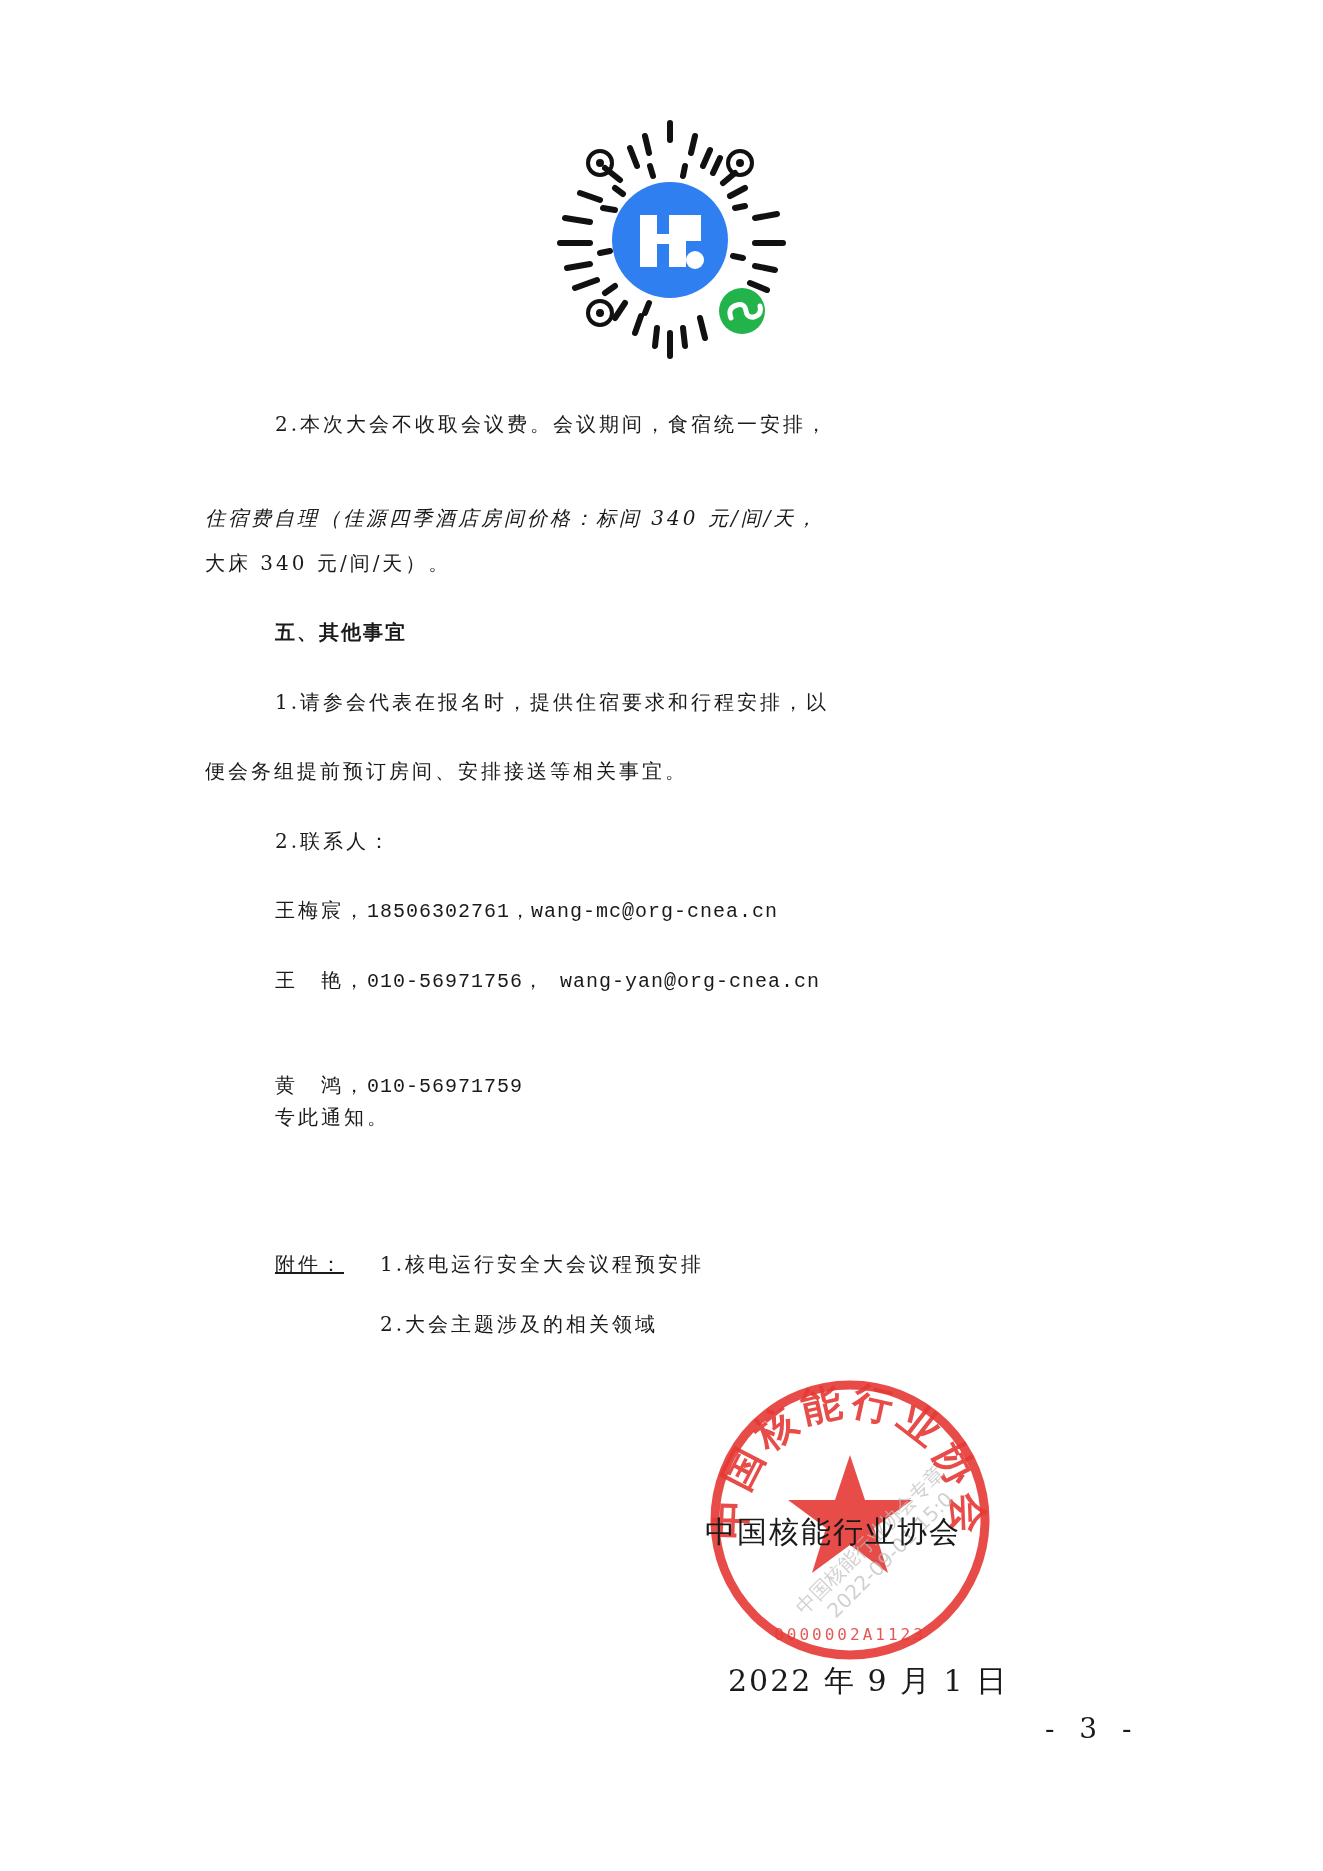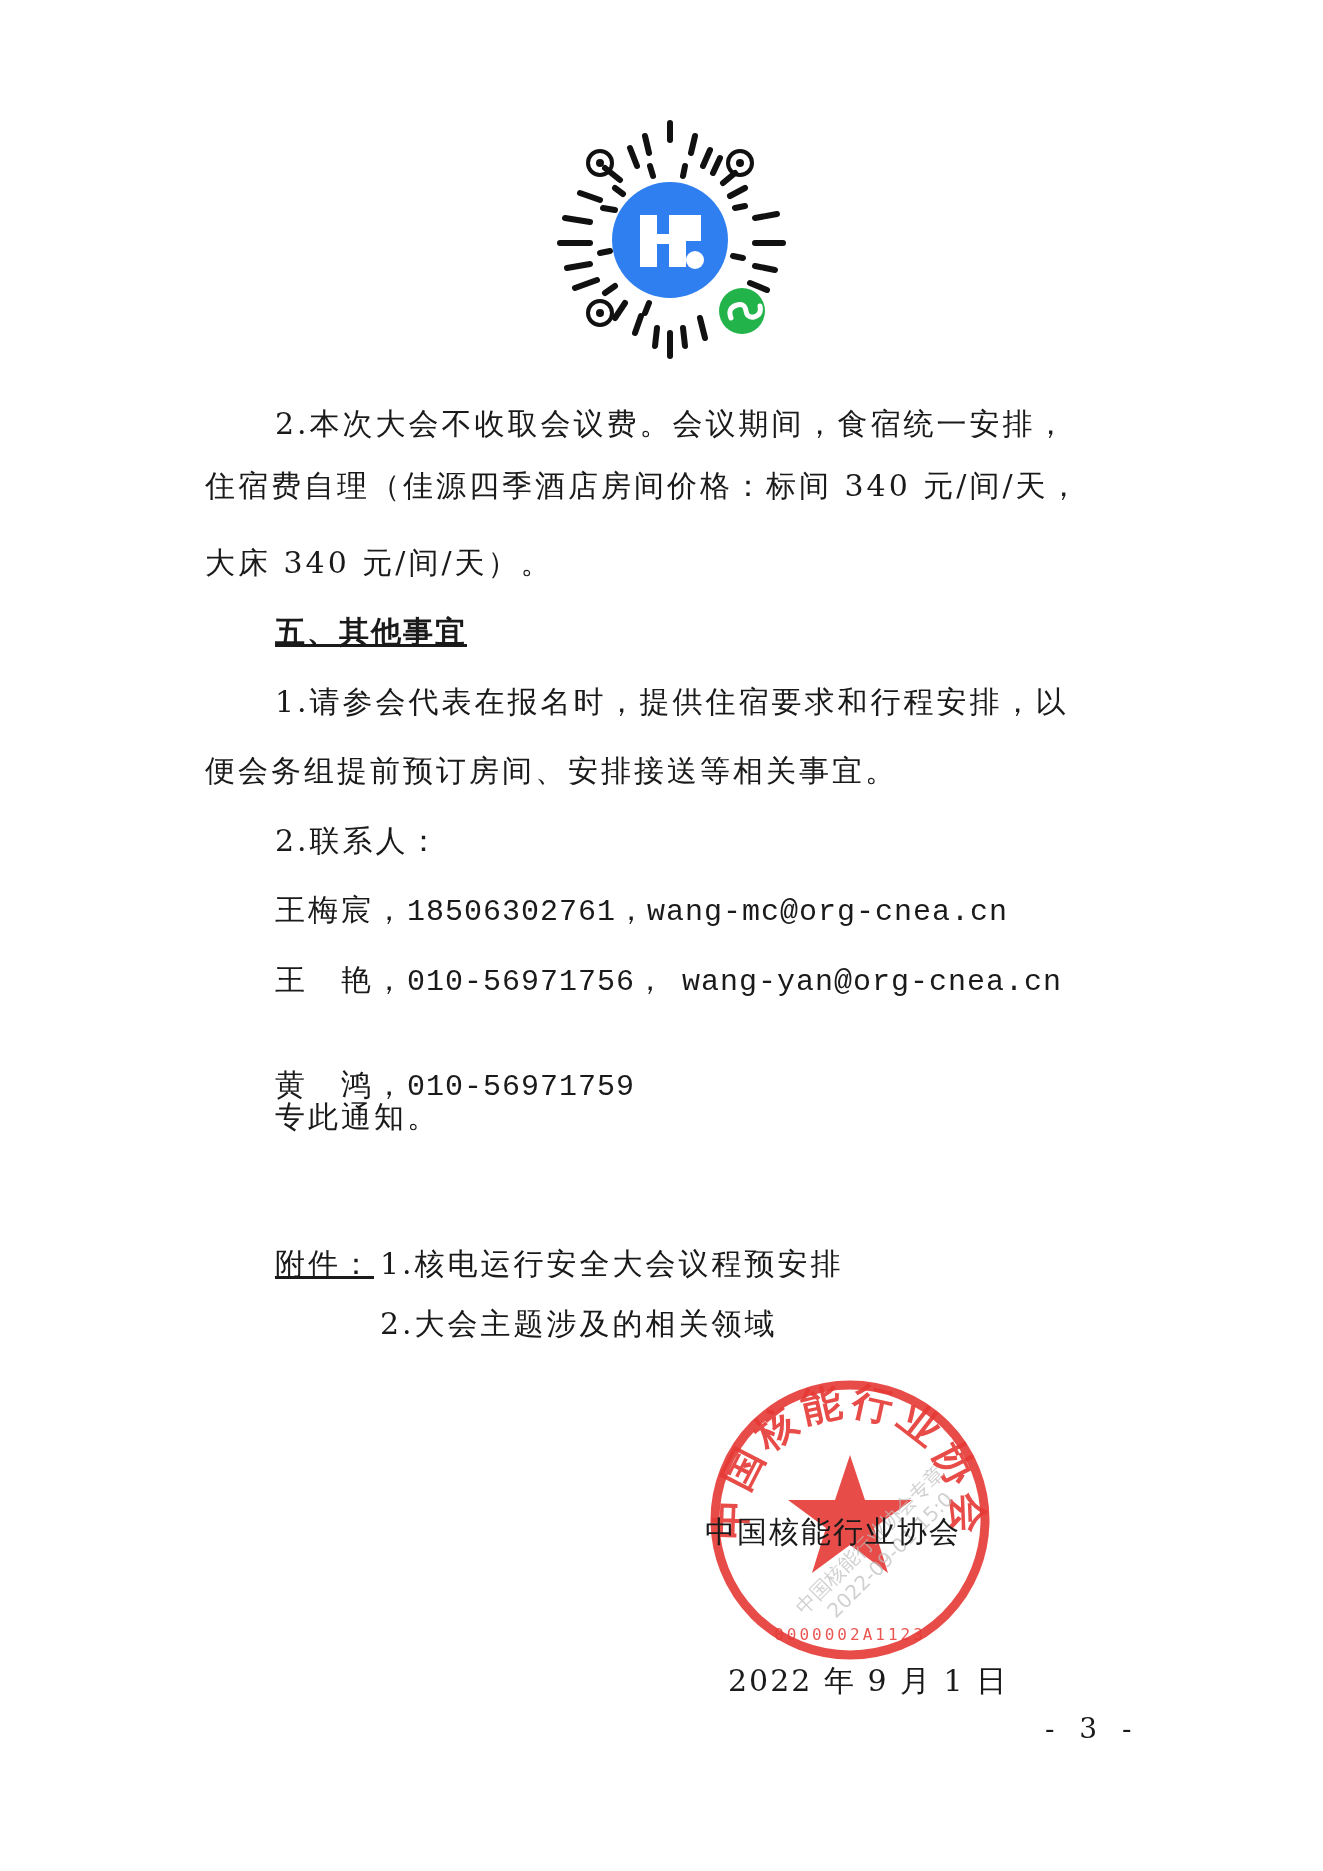--- a/index.html
+++ b/index.html
@@ -3,21 +3,21 @@
 <meta charset="utf-8">
 <style>
   html, body { margin: 0; padding: 0; background: #ffffff; }
   body {
     width: 1323px; height: 1871px; position: relative; overflow: hidden;
     font-family: "DejaVu Serif", "Liberation Serif", serif;
     color: #1a1a1a;
   }
   .qr { position: absolute; left: 545px; top: 118px; width: 250px; height: 250px; }
   .line {
-    position: absolute; font-size: 30px; line-height: 40px; white-space: nowrap;
+    position: absolute; font-size: 20px; line-height: 40px; white-space: nowrap;
     letter-spacing: 3px;
   }
   .heading { font-family: "DejaVu Sans", "Liberation Sans", sans-serif; font-weight: bold; letter-spacing: 2px; }
   .mono { font-family: "Liberation Mono", "DejaVu Sans Mono", monospace; letter-spacing: 1px; }
   .seal { position: absolute; left: 700px; top: 1370px; width: 300px; height: 300px; }
   .sig { position: absolute; font-size: 30px; line-height: 40px; white-space: nowrap; letter-spacing: 2px; }
   .pageno { position: absolute; left: 1045px; top: 1712px; font-size: 28px; letter-spacing: 8px; }
 </style>
 </head>
 <body>
@@ -77,24 +77,24 @@
     <rect x="124" y="97" width="17" height="52" fill="#fff"></rect>
     <rect x="141" y="97" width="15" height="26" fill="#fff"></rect>
     <circle cx="150" cy="142" r="9" fill="#fff"></circle>
 
     <circle cx="197" cy="193" r="23" fill="#22b34a"></circle>
     <path d="M186 200 q-4 -10 6 -13 q8 -2 9 6 q1 7 8 6 q8 -2 6 -11" stroke="#fff" stroke-width="5" fill="none" stroke-linecap="round"></path>
   </svg>
 </div>
 
 <div class="line" style="left:275px; top:404px;">2.本次大会不收取会议费。会议期间，食宿统一安排，</div>
-<div class="line" style="left:205px; top:466px;">住宿费自理（佳源四季酒店房间价格：标间 340 元/间/天，</div>
+<div class="line" style="left:205px; top:498px;font-style:italic;">住宿费自理（佳源四季酒店房间价格：标间 340 元/间/天，</div>
 <div class="line" style="left:205px; top:543px;">大床 340 元/间/天）。</div>
 
-<div class="line heading" style="left:275px; top:612px;text-decoration:underline;">五、其他事宜</div>
+<div class="line heading" style="left:275px; top:612px;">五、其他事宜</div>
 
 <div class="line" style="left:275px; top:682px;">1.请参会代表在报名时，提供住宿要求和行程安排，以</div>
 <div class="line" style="left:205px; top:751px;">便会务组提前预订房间、安排接送等相关事宜。</div>
 
 <div class="line" style="left:275px; top:821px;">2.联系人：</div>
 
 <div class="line" style="left:275px; top:890px;">
   <span>王梅宸，</span><span class="mono">18506302761，</span><span class="mono">wang-mc@org-cnea.cn</span>
 </div>
 <div class="line" style="left:275px; top:960px;">

